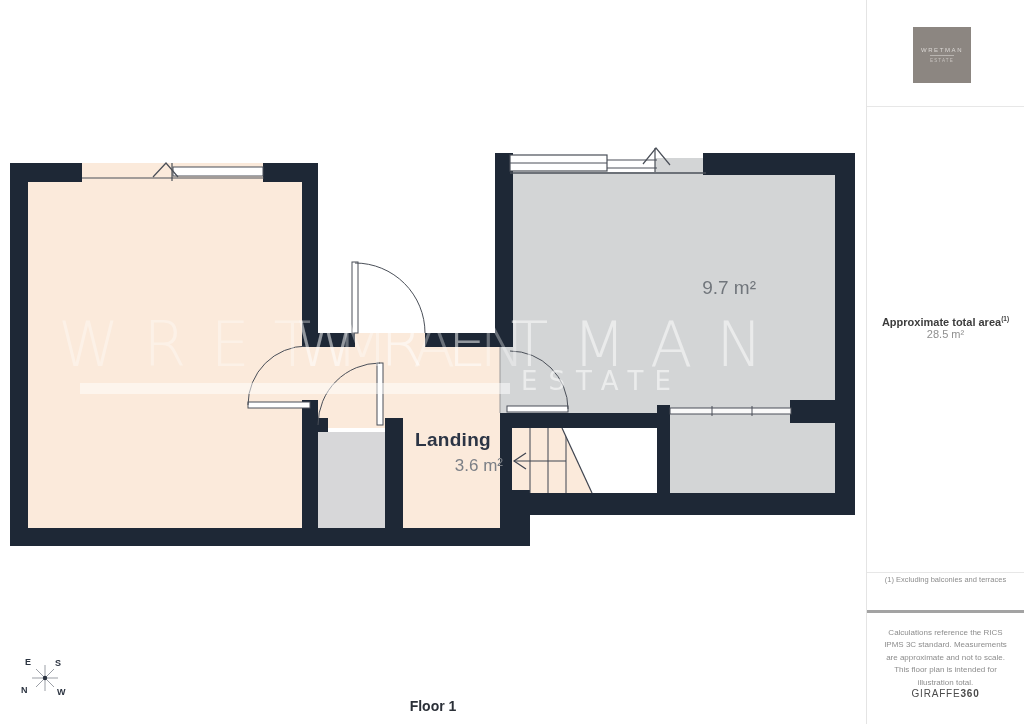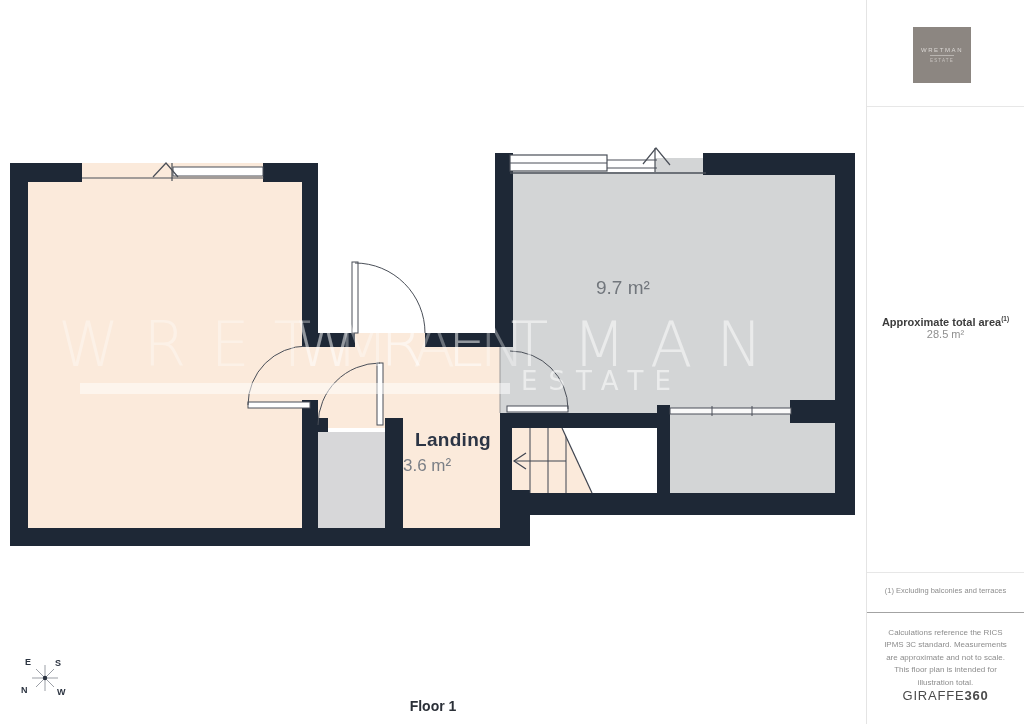--- a/index.html
+++ b/index.html
@@ -11,21 +11,21 @@
   }
   
   #plan { position:absolute; left:0; top:0; width:866px; height:724px; }
   .floor { position:absolute; }
   .peach { background:#fbeadb; }
   .gray  { background:#d3d5d6; }
   .gray-light { background:#d7d7d9; }
   .wall  { position:absolute; background:#1e2836; z-index:3; }
   #linework { position:absolute; left:0; top:0; z-index:4; }
   .room-label { position:absolute; z-index:7; text-align:center; color:#2c3545; font-weight:bold; letter-spacing:.3px; }
-  .room-area  { position:absolute; z-index:7; text-align:left; color:#83878e; }
+  .room-area  { position:absolute; z-index:7; text-align:right; color:#83878e; }
   
   #watermark { position:absolute; inset:0; z-index:6; pointer-events:none; overflow:hidden; }
   .wm-name { position:absolute; font-family:"DejaVu Sans", sans-serif; font-weight:300;
              font-size:62px; letter-spacing:24px; white-space:nowrap; }
   .wm-bar  { position:absolute; left:80px; top:383px; width:430px; height:11px; background:rgba(255,255,255,.5); }
   .wm-estate { position:absolute; left:521px; top:366px; font-family:"DejaVu Sans", sans-serif;
              font-size:26px; letter-spacing:11px; color:rgba(255,255,255,.55); white-space:nowrap; }
   
   #compass { position:absolute; left:12px; top:650px; width:64px; height:58px; z-index:7; }
   #compass span { position:absolute; font-size:9px; font-weight:bold; color:#2b3340; }
@@ -39,26 +39,26 @@
   #logo-box { position:absolute; left:46px; top:27px; width:58px; height:56px; background:#8c8681;
               display:flex; flex-direction:column; align-items:center; justify-content:center; }
   #logo-box .lg-name { font-size:6px; letter-spacing:1.6px; color:#dbd8d5; }
   #logo-box .lg-rule { width:24px; height:1px; background:#b9b5b1; margin:2px 0; }
   #logo-box .lg-suffix { font-size:4.5px; letter-spacing:1.2px; color:#c7c3bf; }
   #total-area { position:absolute; left:0; top:315px; width:100%; text-align:center; }
   #total-area .ta-label { font-size:11px; font-weight:bold; color:#3c3c3c; }
   #total-area sup { font-size:6.5px; color:#3c3c3c; }
   #total-area .ta-value { font-size:11px; color:#8f8f8f; }
   #footnote { position:absolute; left:0; top:572px; width:100%; height:41px;
-              border-top:1px solid #e7e7e7; border-bottom:1px solid #a3a3a3;
-              font-size:7.5px; color:#8d8d8d; text-align:center; padding-top:13px; white-space:nowrap; overflow:hidden; }
+              border-top:1px solid #e7e7e7; border-bottom:3px solid #a3a3a3;
+              font-size:7.5px; color:#8d8d8d; text-align:center; padding-top:2px; white-space:nowrap; overflow:hidden; }
   #disclaimer { position:absolute; left:0; top:613px; width:100%; padding:14px 12px 0;
               font-size:8px; line-height:1.55; color:#8d8d8d; text-align:center; }
   #brand { position:absolute; left:0; top:688px; width:100%; text-align:center;
-           font-size:13px; color:#4b4b4b; letter-spacing:.8px; }
+           font-size:10px; color:#4b4b4b; letter-spacing:.8px; }
   #brand .b-suffix { font-weight:bold; }
 </style>
 </head>
 <body>
 
 <div id="page">
 
   <div id="plan">
 
     <div class="floor peach" style="left:28px;top:177px;width:274px;height:351px"></div>

